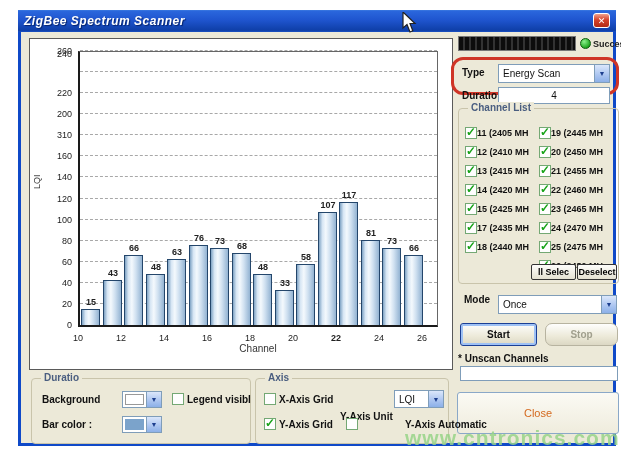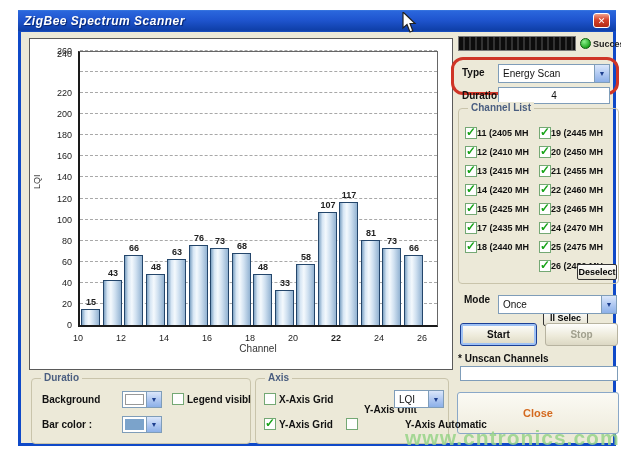--- a/index.html
+++ b/index.html
@@ -57,42 +57,42 @@
   .field { position: absolute; background: #fff; border: 1px solid #7f9db9; font-size: 10px;
            color: #111; display: flex; align-items: center; justify-content: center; }
   .xp-check { width: 12px; height: 12px; background: #fefefe; border: 1px solid #74a874;
               position: relative; display: inline-block; flex: none; cursor: pointer; }
   .xp-check.checked::after { content: "✓"; position: absolute; left: 0px; top: -3px;
                              color: #17a317; font-size: 12px; font-weight: bold; }
   .btn { position: absolute; border: 1px solid #5f6a76; border-radius: 3px; font-size: 10px;
          color: #111; background: linear-gradient(180deg,#fefefd,#ece9d8 60%,#dcd8c4);
          display: flex; align-items: center; justify-content: center; cursor: pointer; font-weight: bold; }
   .btn.focused { border: 1px solid #1b3f94; box-shadow: 0 0 0 2px #9ec1f5 inset; }
-  .btn.disabled { color: #a09f8d; border-color: #b7b3a0; cursor: default; }
+  .btn.disabled { color: #a09f8d; border-color: #b7b3a0; cursor: default; border-radius: 7px; }
 
   
   .progressbar { position: absolute; left: 437px; top: 4px; width: 118px; height: 15px;
                  border: 1px solid #777; background: repeating-linear-gradient(90deg,#0d0d0d 0 4px,#333 4px 6px); }
   .success-dot { position: absolute; left: 559px; top: 6px; width: 11px; height: 11px; border-radius: 50%;
                  background: radial-gradient(circle at 35% 30%,#8cf08c,#22a822 70%,#127012); border: 1px solid #0c5c0c; }
   .success-lbl { position: absolute; left: 572px; top: 7px; font-size: 9px; color: #222; font-weight: bold; }
   .annotation { position: absolute; left: 430px; top: 25px; width: 168px; height: 38px;
                 border: 3px solid #cf3527; border-radius: 12px; pointer-events: none; }
   .ch-col { position: absolute; top: 14px; }
   .ch-row { display: flex; align-items: center; height: 19px; gap: 0; }
   .ch-lbl { font-size: 9px; font-weight: bold; color: #111; white-space: nowrap; }
   .small-btn { height: 16px; font-size: 9px; border: 1px solid #333; border-radius: 2px;
                background: linear-gradient(180deg,#fdfdfb,#e5e2d2); position: absolute;
                display: flex; align-items: center; justify-content: center; cursor: pointer; font-weight: bold; }
   .swatch-combo { position: absolute; height: 17px; border: 1px solid #7f9db9; background: #fff;
                   display: flex; cursor: pointer; }
   .swatch { flex: 1; margin: 2px; }
   .watermark { position: absolute; left: 405px; top: 426px; font-size: 21px; letter-spacing: 1px;
                color: #98d489; opacity: .85; font-weight: bold; pointer-events: none; }
-  .close-big-label { color: #d4691e; font-size: 11px; font-weight: bold; }
+  .close-big-label { color: #d4691e; font-size: 11px; font-weight: normal; }
   .cursor { position: absolute; left: 402px; top: 12px; pointer-events: none; z-index: 50; }
 </style>
 </head>
 <body>
 
 <div id="stage">
 
   <div class="window">
     <div class="titlebar">
       <span class="title-text">ZigBee Spectrum Scanner</span>
@@ -106,21 +106,21 @@
         <div id="yticks">
             <div class="ytick-label" style="bottom: 2px;">0</div>
             <div class="ytick-label" style="bottom: 23.0769px;">20</div>
             <div class="ytick-label" style="bottom: 44.1538px;">40</div>
             <div class="ytick-label" style="bottom: 65.2308px;">60</div>
             <div class="ytick-label" style="bottom: 86.3077px;">80</div>
             <div class="ytick-label" style="bottom: 107.385px;">100</div>
             <div class="ytick-label" style="bottom: 128.462px;">120</div>
             <div class="ytick-label" style="bottom: 149.538px;">140</div>
             <div class="ytick-label" style="bottom: 170.615px;">160</div>
-            <div class="ytick-label" style="bottom: 191.692px;">180</div>
+            <div class="ytick-label" style="bottom: 191.692px;">310</div>
             <div class="ytick-label" style="bottom: 212.769px;">200</div>
             <div class="ytick-label" style="bottom: 233.846px;">220</div>
             <div class="ytick-label" style="bottom: 273px;">240</div>
             <div class="ytick-label" style="bottom: 276px;">260</div>
           </div>
         <div id="plot">
             <div class="gridline" style="bottom: 21.0769px;"></div>
             <div class="gridline" style="bottom: 42.1538px;"></div>
             <div class="gridline" style="bottom: 63.2308px;"></div>
             <div class="gridline" style="bottom: 84.3077px;"></div>
@@ -254,21 +254,21 @@
             </div>
             <div class="ch-row">
               <span class="xp-check checked"></span>
               <span class="ch-lbl">25 (2475 MH</span>
             </div>
             <div class="ch-row">
               <span class="xp-check checked"></span>
               <span class="ch-lbl">26 (2480 MH</span>
             </div>
           </div>
-        <div class="small-btn" style="left:84px; top:155px; width:45px;margin-top:46px;">ll Selec</div>
+        <div class="small-btn" style="left:72px; top:155px; width:45px;">ll Selec</div>
         <div class="small-btn" style="left:118px; top:155px; width:40px;">Deselect</div>
       </div>
 
       <div class="lbl" style="left:443px; top:262px;text-align:center;">Mode</div>
       <div class="combo" style="left:477px; top:263px; width:119px; height:19px;">
         <span class="combo-val">Once</span>
         <span class="combo-btn">▼</span>
       </div>
 
       <div class="btn focused" style="left:439px; top:291px; width:77px; height:23px;">Start</div>
@@ -294,21 +294,21 @@
         <div class="swatch-combo" style="left:90px; top:37px; width:40px;">
           <span class="swatch" id="bar-swatch" style="background: rgb(123, 163, 203);"></span>
           <span class="combo-btn">▼</span>
         </div>
       </div>
 
       <div class="gb" style="left:234px; top:346px; width:194px; height:66px;">
         <span class="gb-title">Axis</span>
         <span class="xp-check" style="position:absolute; left:8px; top:14px;"></span>
         <div class="lbl" style="left:23px; top:15px;">X-Axis Grid</div>
-        <div class="lbl" style="left:84px; top:25px;margin-left:24px;">Y-Axis Unit</div>
+        <div class="lbl" style="left:84px; top:32px;">Y-Axis Unit</div>
         <div class="combo" style="left:138px; top:11px; width:50px; height:18px;">
           <span class="combo-val">LQI</span>
           <span class="combo-btn">▼</span>
         </div>
         <span class="xp-check checked" style="position:absolute; left:8px; top:39px;"></span>
         <div class="lbl" style="left:23px; top:40px;">Y-Axis Grid</div>
         <span class="xp-check" style="position:absolute; left:90px; top:39px;"></span>
         <div class="lbl" style="left:105px; top:40px;margin-left:44px;">Y-Axis Automatic</div>
       </div>
 

